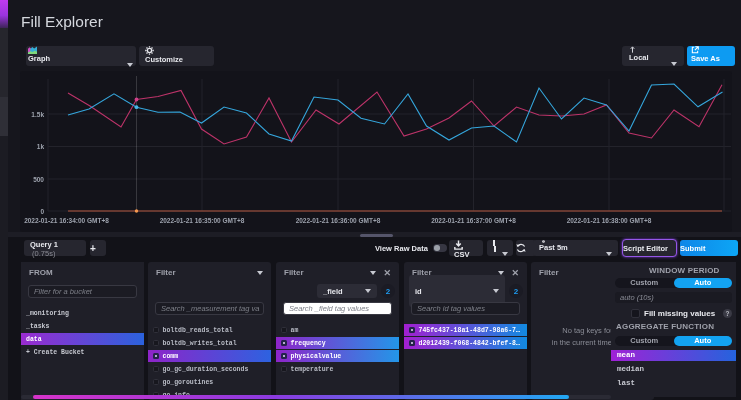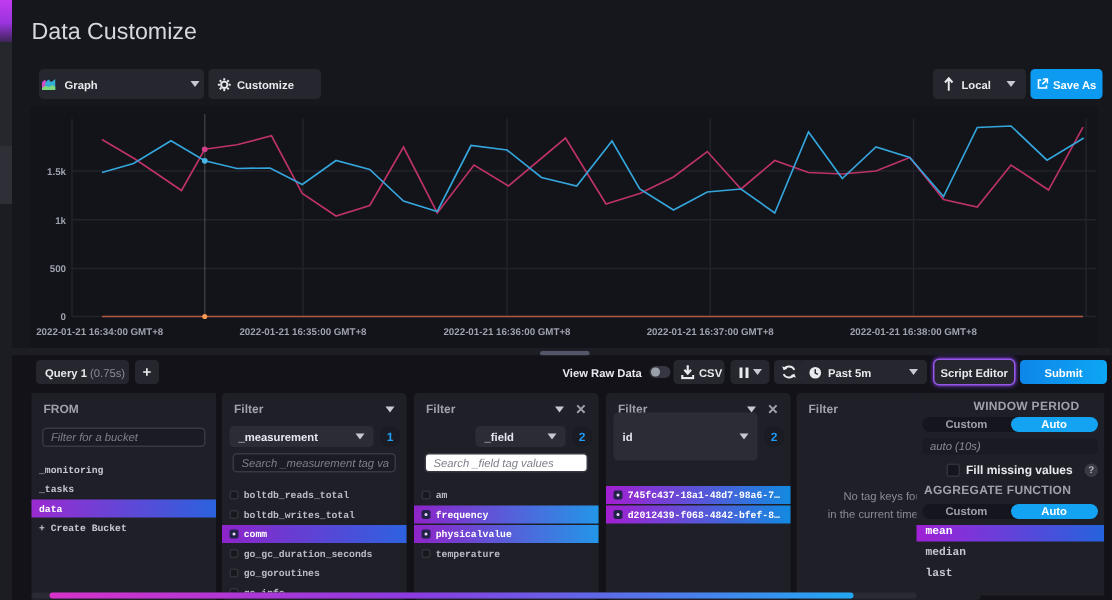--- a/index.html
+++ b/index.html
@@ -1,32 +1,32 @@
 <!DOCTYPE html>
 <html><head>
 <meta charset="utf-8">
 <style>
   * { margin:0; padding:0; box-sizing:border-box; }
   html,body { width:741px; height:400px; overflow:hidden; }
   body { background:#16161d; font-family:"Liberation Sans", sans-serif; position:relative; -webkit-font-smoothing:antialiased; }
   .abs { position:absolute; }
   .mono { font-family:"Liberation Mono", monospace; }
   .caret { display:inline-block; width:0; height:0; border-left:3.5px solid transparent; border-right:3.5px solid transparent; border-top:4.5px solid #c7c9d1; }
-  .btn { display:flex; align-items:center; border-radius:3px; }
+  .btn { display:flex; align-items:flex-start; border-radius:3px;flex-direction:column; }
   .btn span { white-space:nowrap; }
 </style>
 </head>
 <body>
 
 <div class="abs" style="left:0;top:0;width:8px;height:400px;background:#1c1c23;"></div>
 <div class="abs" style="left:0;top:28px;width:8px;height:69px;background:#26262d;"></div>
 <div class="abs" style="left:0;top:97px;width:8px;height:39px;background:#2f2f37;"></div>
 <div class="abs" style="left:0;top:0;width:8px;height:28px;background:linear-gradient(180deg,#c13bf0 0%,#9a34dd 55%,#3c2457 100%);"></div>
 
-<div class="abs" style="left:21px;top:13px;font-size:15.5px;color:#d5d8de;">Data Customize</div>
+<div class="abs" style="left:21px;top:13px;font-size:15.5px;color:#d5d8de;">Fill Explorer</div>
 
 <div class="abs btn" style="left:26px;top:46px;width:110px;height:20px;background:#26262f;padding:0 3px 0 2px;">
   <svg width="9" height="8" viewBox="0 0 9 8" style="margin-right:6px;flex:none;">
     <path d="M0 8 L0 2.8 L1.8 1.2 L3.8 3.4 L3.8 8 Z" fill="#cf4fc8"></path>
     <path d="M2.2 8 L2.2 3.2 L4.2 1.0 L6.2 2.6 L9 0.6 L9 8 Z" fill="#35aed6"></path>
     <path d="M0 8 L0 6.6 L2.2 5.2 L4.6 6.0 L6.8 4.8 L9 5.8 L9 8 Z" fill="#7ed87c"></path>
   </svg>
   <span style="font-size:7.5px;font-weight:bold;color:#e8e9ee;">Graph</span>
   <span class="caret" style="margin-left:auto;"></span>
 </div>
@@ -145,27 +145,20 @@
   <div style="position:absolute;left:0;right:0;top:45px;">
     <div class="mono" style="height:12px;margin-bottom:1px;display:flex;align-items:center;padding:0 5px;font-size:6.5px;font-weight:bold;color:#c6c8d0;">_monitoring</div>
     <div class="mono" style="height:12px;margin-bottom:1px;display:flex;align-items:center;padding:0 5px;font-size:6.5px;font-weight:bold;color:#c6c8d0;">_tasks</div>
     <div class="mono" style="height:12px;margin-bottom:1px;display:flex;align-items:center;padding:0 5px;font-size:6.5px;font-weight:bold;color:#fff;background:linear-gradient(90deg,#9a2bd0,#2b62dd);">data</div>
     <div class="mono" style="height:12px;margin-bottom:1px;display:flex;align-items:center;padding:0 5px;font-size:6.5px;font-weight:bold;color:#c6c8d0;">+ Create Bucket</div>
   </div>
 </div>
 
 <div id="col2" class="abs" style="left:148px;top:262px;width:123px;height:138px;background:#1f1f28;border-radius:3px;">
     <div style="padding:6px 8px 0;font-size:8px;font-weight:bold;color:#9fa1ab;display:flex;align-items:center;">Filter<span class="caret" style="margin-left:auto;"></span></div>
-    <div style="position:absolute;left:5px;right:4px;top:21.5px;height:15px;display:flex;align-items:center;">
-      <div style="flex:1;height:14px;background:#2c2c36;border-radius:3px;display:flex;align-items:center;padding:0 6px;">
-        <span style="font-size:7.5px;font-weight:bold;color:#e8e9ee;">_measurement</span>
-        <span class="caret" style="margin-left:auto;"></span>
-      </div>
-      <div style="width:14px;height:14px;margin-left:4px;border-radius:50%;background:#1b1b24;color:#1e9df2;font-size:8px;font-weight:bold;display:flex;align-items:center;justify-content:center;flex:none;">1</div>
-    </div>
     <div style="position:absolute;left:7px;right:7px;top:40px;height:13px;background:#1b1b23;border:1px solid #383842;border-radius:3px;display:flex;align-items:center;padding:0 5px;overflow:hidden;">
       <span style="font-size:7.5px;font-style:italic;color:#7e8089;white-space:nowrap;">Search _measurement tag va</span>
     </div>
     <div style="position:absolute;left:0;right:0;top:62px;">
       <div class="mono" style="height:12px;margin-bottom:1px;display:flex;align-items:center;padding:0 5px;font-size:6.5px;font-weight:bold;color:#b9bcc6;white-space:nowrap;overflow:hidden;">
         <div style="width:6px;height:6px;border-radius:1.5px;background:#17171e;border:1px solid #30303a;margin-right:3.5px;flex:none;"></div>
         <span>boltdb_reads_total</span>
       </div>
       <div class="mono" style="height:12px;margin-bottom:1px;display:flex;align-items:center;padding:0 5px;font-size:6.5px;font-weight:bold;color:#b9bcc6;white-space:nowrap;overflow:hidden;">
         <div style="width:6px;height:6px;border-radius:1.5px;background:#17171e;border:1px solid #30303a;margin-right:3.5px;flex:none;"></div>
@@ -228,20 +221,23 @@
   </div>
 <div id="col4" class="abs" style="left:404px;top:262px;width:123px;height:138px;background:#1f1f28;border-radius:3px;">
     <div style="padding:6px 8px 0;font-size:8px;font-weight:bold;color:#9fa1ab;display:flex;align-items:center;">Filter<span class="caret" style="margin-left:auto;"></span><span style="margin-left:7px;color:#9fa1ab;font-size:9px;line-height:8px;">✕</span></div>
     <div style="position:absolute;left:5px;right:4px;top:21.5px;height:15px;display:flex;align-items:center;">
       <div style="flex:1;height:14px;background:#2c2c36;border-radius:3px;display:flex;align-items:center;padding:16px 6px;">
         <span style="font-size:7.5px;font-weight:bold;color:#e8e9ee;">id</span>
         <span class="caret" style="margin-left:auto;"></span>
       </div>
       <div style="width:14px;height:14px;margin-left:4px;border-radius:50%;background:#1b1b24;color:#1e9df2;font-size:8px;font-weight:bold;display:flex;align-items:center;justify-content:center;flex:none;">2</div>
     </div>
+    <div style="position:absolute;left:7px;right:7px;top:40px;height:13px;background:#1b1b23;border:1px solid #383842;border-radius:3px;display:flex;align-items:center;padding:0 5px;overflow:hidden;">
+      <span style="font-size:7.5px;font-style:italic;color:#7e8089;white-space:nowrap;">Search id tag values</span>
+    </div>
     <div style="position:absolute;left:0;right:0;top:62px;">
       <div class="mono" style="height:12px;margin-bottom:1px;display:flex;align-items:center;padding:0 5px;font-size:6.5px;font-weight:bold;color:#fff;background:linear-gradient(90deg,#a21fd0,#128ae0);white-space:nowrap;overflow:hidden;">
         <div style="width:6px;height:6px;border-radius:1.5px;background:#23234a;margin-right:3.5px;position:relative;flex:none;">
           <div style="position:absolute;left:1.8px;top:1.8px;width:2.4px;height:2.4px;border-radius:1px;background:#ead9fa;"></div>
         </div>
         <span>745fc437-18a1-48d7-98a6-7…</span>
       </div>
       <div class="mono" style="height:12px;margin-bottom:1px;display:flex;align-items:center;padding:0 5px;font-size:6.5px;font-weight:bold;color:#fff;background:linear-gradient(90deg,#a21fd0,#128ae0);white-space:nowrap;overflow:hidden;">
         <div style="width:6px;height:6px;border-radius:1.5px;background:#23234a;margin-right:3.5px;position:relative;flex:none;">
           <div style="position:absolute;left:1.8px;top:1.8px;width:2.4px;height:2.4px;border-radius:1px;background:#ead9fa;"></div>

